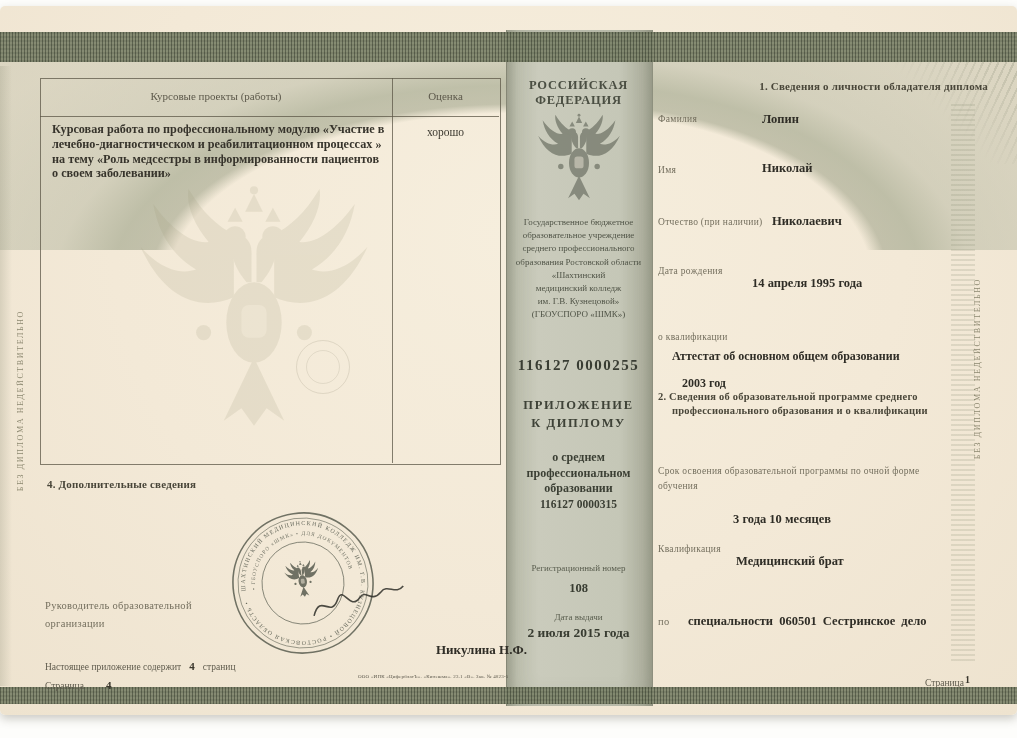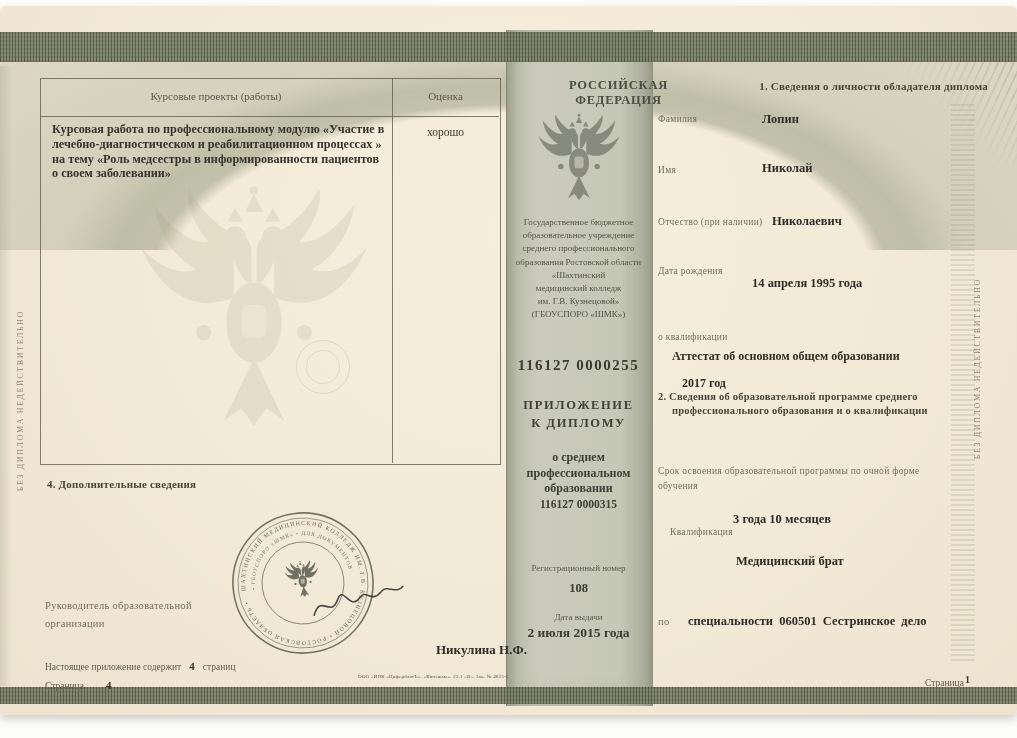--- a/index.html
+++ b/index.html
@@ -41,21 +41,21 @@
     font-size:8px;letter-spacing:1.6px;color:#7b785f;opacity:.85;white-space:nowrap;}
   .abs{position:absolute;}
   .line{background:rgba(92,87,71,.75);}
   .th{font-size:11px;color:#5d594b;text-align:center;}
   .body-text{font-size:12.2px;line-height:14.8px;font-weight:700;color:#36332b;}
   .grade{font-size:11.5px;color:#3b382f;text-align:center;}
   .faded{font-size:9.5px;color:#746f5e;letter-spacing:.3px;filter:blur(.2px);}
   .value{font-weight:700;font-size:12.5px;color:#2f2d26;}
   .sect{font-size:11px;font-weight:700;color:#494639;letter-spacing:.2px;}
   .sp{left:506px;width:145px;text-align:center;}
-  .sp-country{font-size:12.5px;font-weight:700;letter-spacing:.8px;color:#4a4e42;line-height:14.5px;padding-left:40px;}
+  .sp-country{font-size:12.5px;font-weight:700;letter-spacing:.8px;color:#4a4e42;line-height:14.5px;}
   .sp-inst{font-size:9px;line-height:13.2px;color:#4f5346;filter:blur(.15px);}
   .sp-serial{font-size:15px;font-weight:700;letter-spacing:1.5px;color:#393d33;white-space:nowrap;}
   .sp-doc{font-size:12.5px;font-weight:700;letter-spacing:1.6px;color:#3e4237;}
   .sp-about{font-size:12px;font-weight:700;line-height:15.5px;color:#3b3f34;}
   .sp-small{font-size:9px;color:#585c4d;filter:blur(.2px);}
   .sp-val{font-weight:700;color:#383c31;}
   .wm{color:#9b9878;opacity:.16;}
   .coat{color:#6f7366;opacity:.72;}
   .seal-wrap{opacity:.95;transform:rotate(-8deg);}
   .signature{transform:rotate(-10deg);}
@@ -207,30 +207,30 @@
     <div class="abs value" style="left:762px;top:155px;">Николай</div>
 
     <div class="abs faded" style="left:658px;top:211px;">Отчество (при наличии)</div>
     <div class="abs value" style="left:772px;top:208px;">Николаевич</div>
 
     <div class="abs faded" style="left:658px;top:260px;">Дата рождения</div>
     <div class="abs value" style="left:752px;top:270px;">14 апреля  1995 года</div>
 
     <div class="abs faded" style="left:658px;top:326px;">о квалификации</div>
     <div class="abs value" style="left:672px;top:343px;font-size:12px;">Аттестат об основном общем образовании</div>
-    <div class="abs value" style="left:682px;top:370px;font-size:12px;">2017 год</div>
+    <div class="abs value" style="left:682px;top:370px;font-size:12px;">2003 год</div>
 
     <div class="abs sect" style="left:658px;top:385px;font-size:10.5px;">2. Сведения об образовательной программе среднего</div>
     <div class="abs sect" style="left:672px;top:399px;font-size:10.5px;">профессионального образования и о квалификации</div>
 
     <div class="abs faded" style="left:658px;top:460px;width:330px;">Срок освоения образовательной программы по очной форме</div>
     <div class="abs faded" style="left:658px;top:475px;">обучения</div>
     <div class="abs value" style="left:733px;top:506px;">3 года 10 месяцев</div>
 
-    <div class="abs faded" style="left:658px;top:521px;margin-left:12px;">Квалификация</div>
+    <div class="abs faded" style="left:658px;top:538px;">Квалификация</div>
     <div class="abs value" style="left:736px;top:548px;">Медицинский брат</div>
 
     <div class="abs faded" style="left:658px;top:610px;font-size:10.5px;">по</div>
     <div class="abs value" style="left:688px;top:608px;word-spacing:3px;">специальности  060501  Сестринское  дело</div>
 
     <div class="abs" style="left:925px;top:666px;">
       <span class="pagenote">Страница</span><span class="pagenum" style="position:relative;top:-3px;margin-left:1px;font-size:10px;">1</span>
     </div>
 
   </div>

